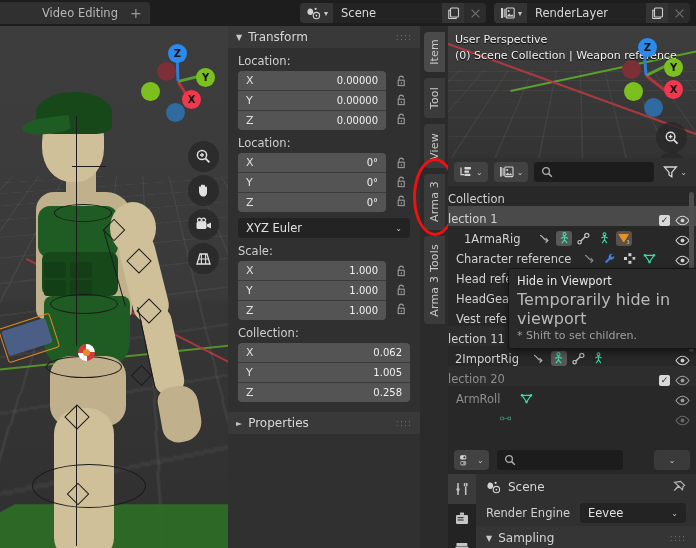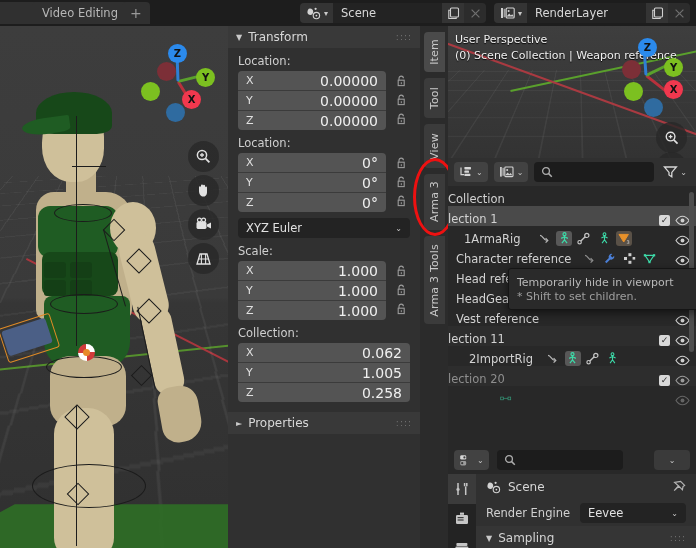--- a/index.html
+++ b/index.html
@@ -85,21 +85,21 @@
             background:#393939;color:#d8d8d8;font-size:12px;}
   .tri{font-size:8px;color:#c9c9c9;}
   .grip{margin-left:auto;color:#707070;font-size:9px;letter-spacing:1px;line-height:6px;}
   .sectlabel{padding:6px 10px 3px 10px;color:#cfcfcf;font-size:11.5px;}
   .rowwrap{padding:0 10px;}
   .numstack{border-radius:4px;overflow:hidden;}
   .numrow{display:flex;align-items:center;height:19px;background:#545454;
           border-bottom:1px solid #3b3b3b;padding:0 8px;}
   .numrow:last-child{border-bottom:none;}
   .numrow .k{color:#e0e0e0;font-size:11px;}
-  .numrow .v{margin-left:auto;color:#f0f0f0;font-size:14px;}
+  .numrow .v{margin-left:auto;color:#f0f0f0;font-size:10px;}
   .lockcol{position:absolute;right:12px;display:flex;flex-direction:column;}
   .lock{width:14px;height:19px;display:flex;align-items:center;justify-content:center;}
   .combo{margin:6px 10px 0 10px;height:20px;background:#232323;border-radius:4px;
          display:flex;align-items:center;padding:0 8px;color:#e2e2e2;font-size:11.5px;}
   .combo .chev{margin-left:auto;}
   .subpanel{margin-top:10px;height:22px;display:flex;align-items:center;gap:6px;
             padding:0 8px;background:#393939;color:#d8d8d8;font-size:12px;}
 
   
   .vtabs{position:absolute;left:420px;top:26px;width:28px;height:522px;background:#2b2b2b;}
@@ -144,21 +144,21 @@
   .pill.orange{background:#5a5147;}
   .chk{width:11px;height:11px;border-radius:2px;background:#d8d8d8;display:flex;
        align-items:center;justify-content:center;color:#2a2a2a;font-size:9px;line-height:9px;}
   .scrollv{position:absolute;right:2px;top:34px;width:5px;height:160px;background:#4e4e4e;border-radius:3px;}
 
   
   .tooltip{position:absolute;left:508px;top:268px;width:180px;background:#2a2a2a;
            border:1px solid #151515;border-radius:3px;padding:5px 8px 6px 8px;
            box-shadow:0 3px 10px rgba(0,0,0,.55);z-index:40;}
   .tt1{color:#e6e6e6;font-size:11.5px;}
-  .tt2{color:#b9b9b9;font-size:11px;margin-top:2px;}
+  .tt2{color:#b9b9b9;font-size:16px;margin-top:2px;}
   .tt3{color:#9e9e9e;font-size:11px;margin-top:1px;}
 
   
   .props{position:absolute;left:0;top:420px;width:248px;height:128px;background:#303030;}
   .prophdr{height:28px;display:flex;align-items:center;gap:8px;padding:0 6px;background:#282828;}
   .proptabs{position:absolute;left:0;top:28px;width:28px;bottom:0;background:#232323;}
   .ptab{height:30px;display:flex;align-items:center;justify-content:center;color:#c2c2c2;}
   .ptab.active{background:#3b3b3b;}
   .propbody{position:absolute;left:28px;top:28px;right:0;bottom:0;background:#303030;}
   .breadcrumb{height:26px;display:flex;align-items:center;gap:7px;padding:0 10px;}
@@ -740,21 +740,21 @@
           <span>
             <svg width="15" height="11" viewBox="0 0 15 11">
                 <path d="M1 5.5C3 2.4 5.2 1.2 7.5 1.2S12 2.4 14 5.5c-2 3.1-4.2 4.3-6.5 4.3S3 8.6 1 5.5z" fill="none" stroke="#cfcfcf" stroke-width="1.1"></path>
                 <circle cx="7.5" cy="5.5" r="1.9" fill="#cfcfcf"></circle>
               </svg>
           </span>
         </div>
       </div>
 
       <div class="olrow">
-        <span class="olname" style="margin-left:17px;">2ImportRig</span>
+        <span class="olname" style="margin-left:3px;">2ImportRig</span>
         <div class="datapills" style="margin-left:12px;">
           <span class="pill">
             <svg width="13" height="12" viewBox="0 0 13 12">
                 <path d="M2 2.4c3 0 3.6 5 6.8 5" fill="none" stroke="#b8b8b8" stroke-width="1.2"></path>
                 <path d="M7.6 5.2l2.2 2.2-2.2 2.2" fill="none" stroke="#b8b8b8" stroke-width="1.2"></path>
               </svg>
             </span>
           <span class="pill on">
             <svg width="13" height="13" viewBox="0 0 13 13">
                 <circle cx="6.5" cy="2.2" r="1.5" fill="none" stroke="#3ddba9" stroke-width="1.2"></circle>
@@ -791,20 +791,41 @@
           <span class="chk">✓</span>
           <span>
             <svg width="15" height="11" viewBox="0 0 15 11">
                 <path d="M1 5.5C3 2.4 5.2 1.2 7.5 1.2S12 2.4 14 5.5c-2 3.1-4.2 4.3-6.5 4.3S3 8.6 1 5.5z" fill="none" stroke="#9b9b9b" stroke-width="1.1"></path>
                 <circle cx="7.5" cy="5.5" r="1.9" fill="#9b9b9b"></circle>
               </svg>
           </span>
         </div>
       </div>
 
+      <div class="olrow">
+        <span class="olname dim" style="margin-left:4px;">ArmRoll</span>
+        <div class="datapills" style="margin-left:18px;">
+          <span class="pill">
+            <svg width="13" height="13" viewBox="0 0 13 13">
+                <path d="M2 3.4h9L6.5 10z" fill="none" stroke="#3ddba9" stroke-width="1.2"></path>
+                <rect x=".8" y="2.2" width="2.2" height="2.2" fill="#3ddba9"></rect>
+                <rect x="10" y="2.2" width="2.2" height="2.2" fill="#3ddba9"></rect>
+                <rect x="5.4" y="9" width="2.2" height="2.2" fill="#3ddba9"></rect>
+              </svg>
+            </span>
+        </div>
+        <div class="olicons">
+          <span>
+            <svg width="15" height="11" viewBox="0 0 15 11">
+                <path d="M1 5.5C3 2.4 5.2 1.2 7.5 1.2S12 2.4 14 5.5c-2 3.1-4.2 4.3-6.5 4.3S3 8.6 1 5.5z" fill="none" stroke="#9b9b9b" stroke-width="1.1"></path>
+                <circle cx="7.5" cy="5.5" r="1.9" fill="#9b9b9b"></circle>
+              </svg>
+          </span>
+        </div>
+      </div>
 
       <div class="olrow" style="padding-left:0;opacity:.6;">
         <span class="datapills" style="margin-left:52px;">
           <span class="pill">
             <svg width="24" height="9" viewBox="0 0 24 9">
                 <rect x="1" y="2.4" width="4" height="4" fill="none" stroke="#3ddba9" stroke-width="1.1"></rect>
                 <path d="M5 4.4h7" stroke="#3ddba9" stroke-width="1.1"></path>
                 <rect x="12" y="2.4" width="4" height="4" fill="none" stroke="#3ddba9" stroke-width="1.1"></rect>
               </svg>
             </span>
@@ -905,17 +926,18 @@
         <div class="samprow">
           <span class="tri">▼</span>
           <span style="font-size:12px;color:#d4d4d4;">Sampling</span>
           <span class="grip">::::</span>
         </div>
       </div>
     </div>
   </div>
 
   <div class="tooltip">
+    <div class="tt1">Hide in Viewport</div>
     <div class="tt2">Temporarily hide in viewport</div>
     <div class="tt3">* Shift to set children.</div>
   </div>
 
 </div>
 
 </body></html>

